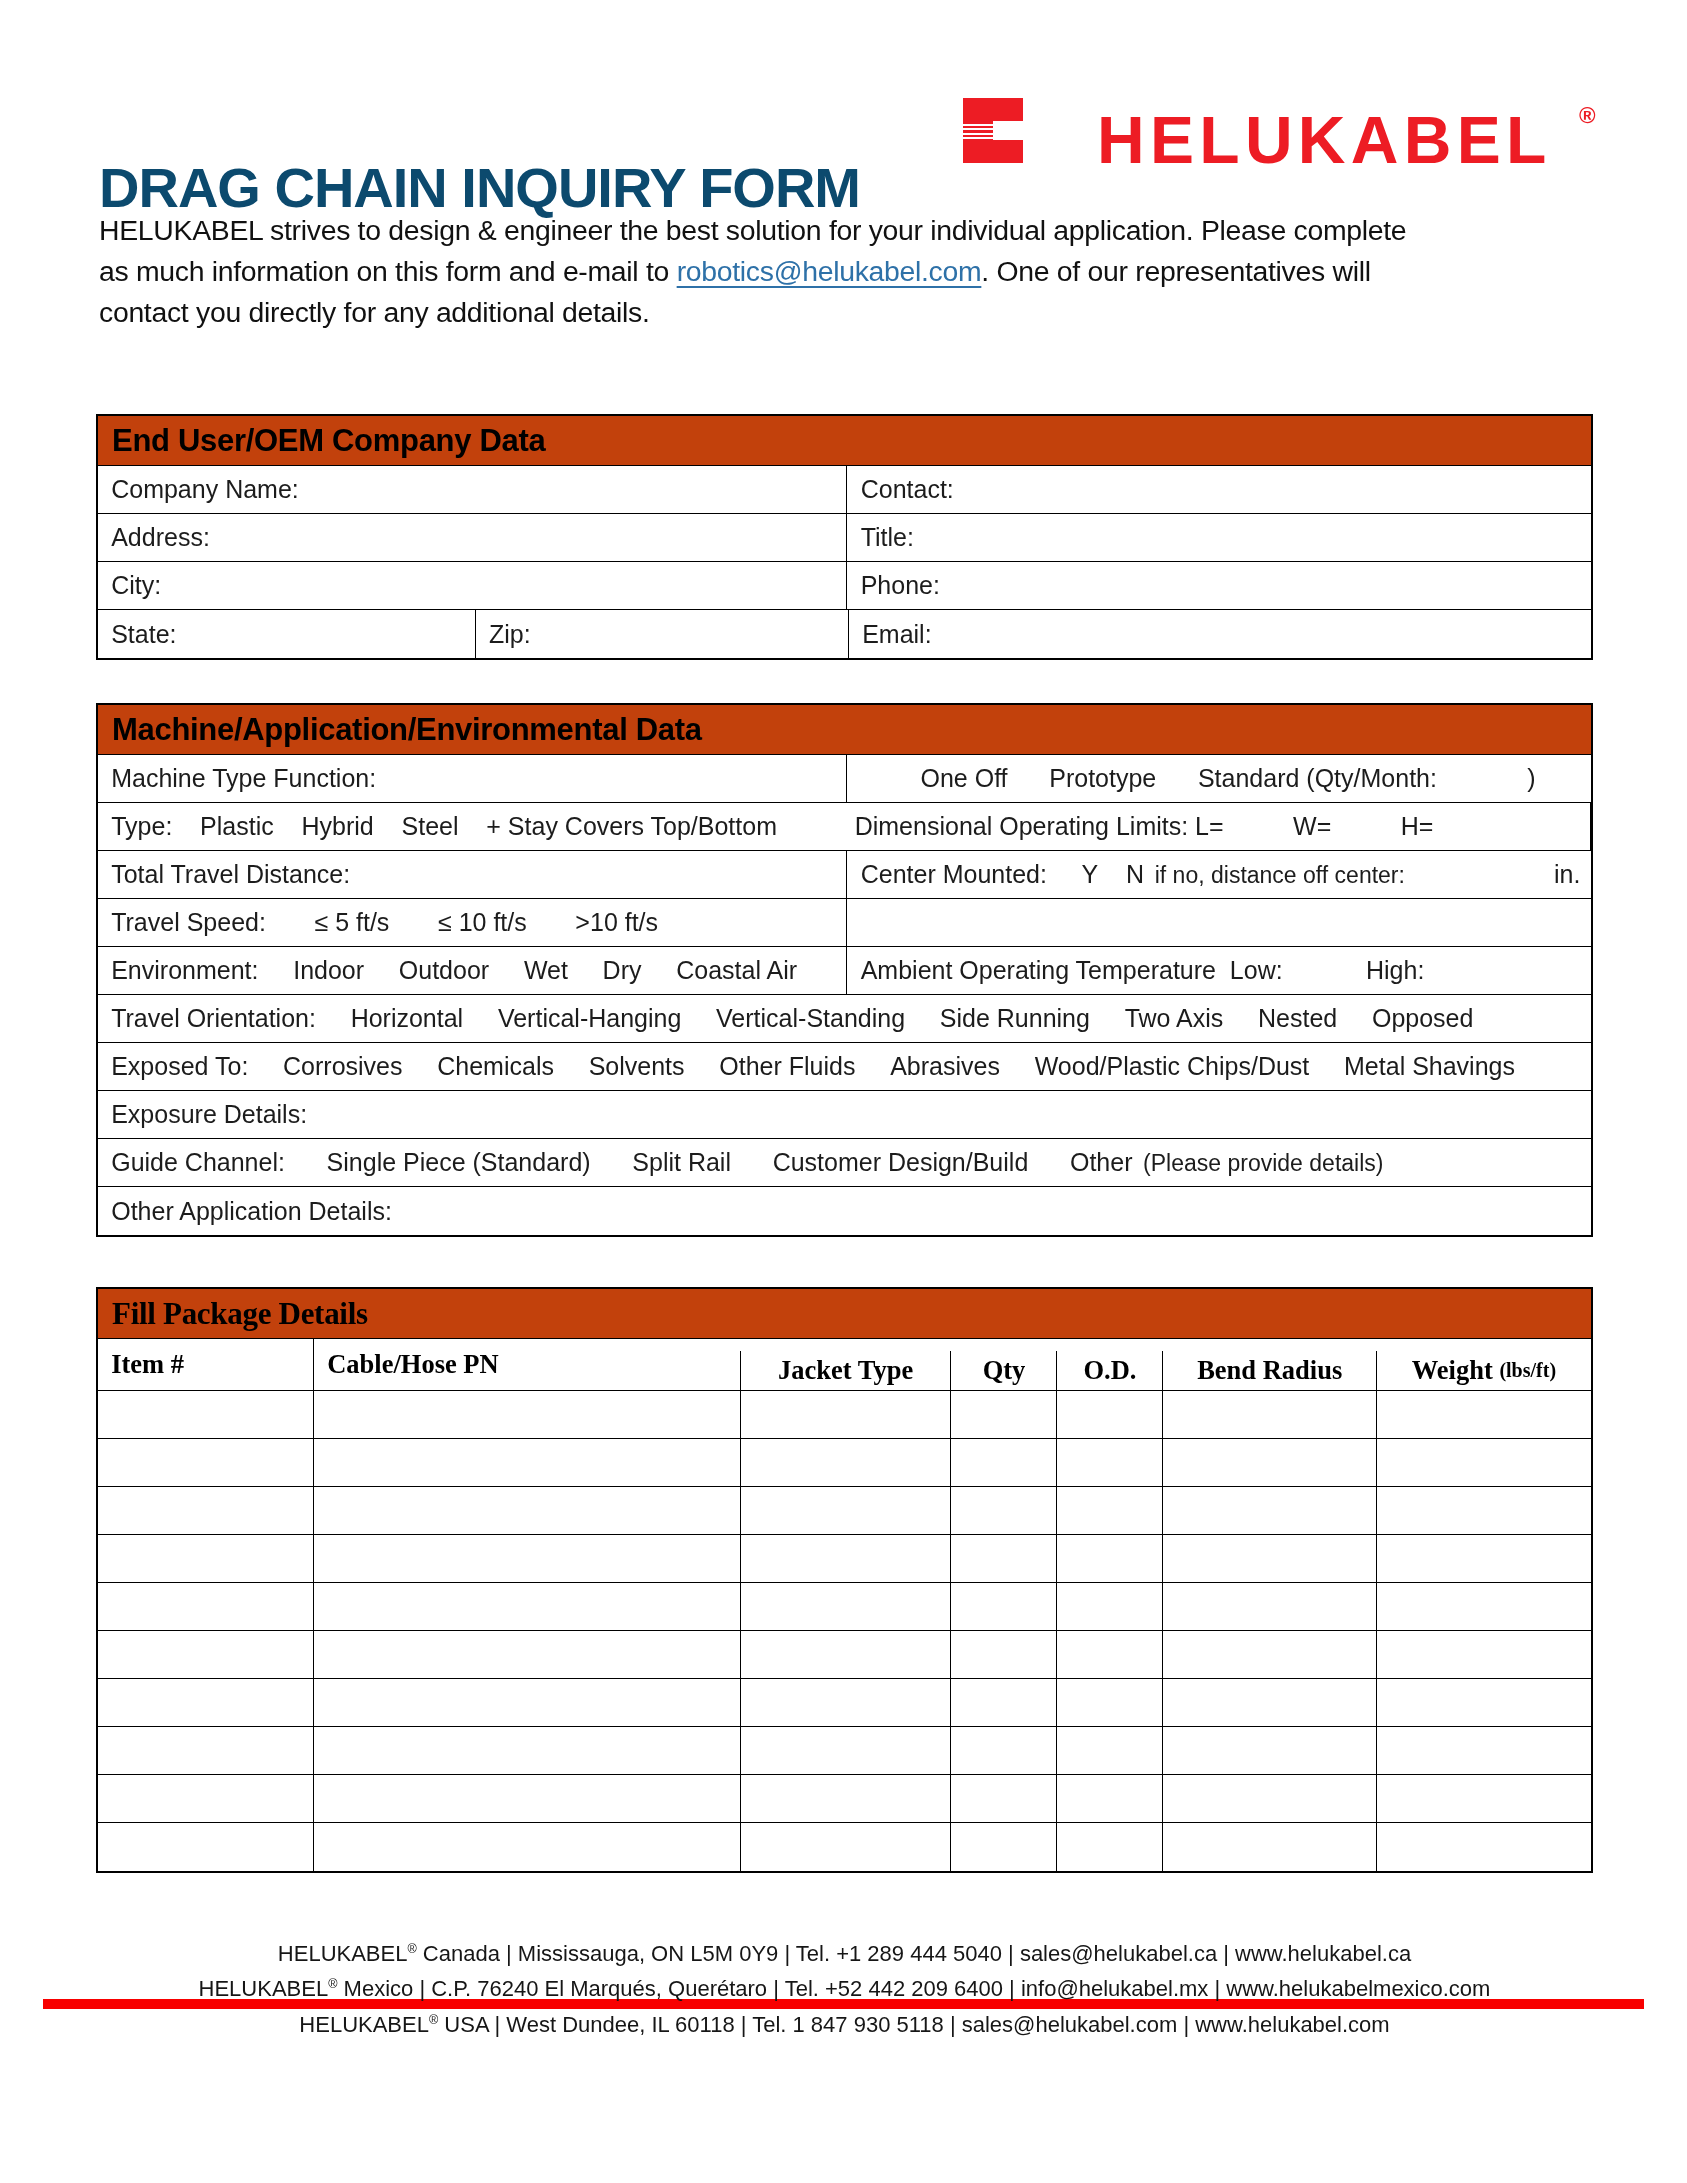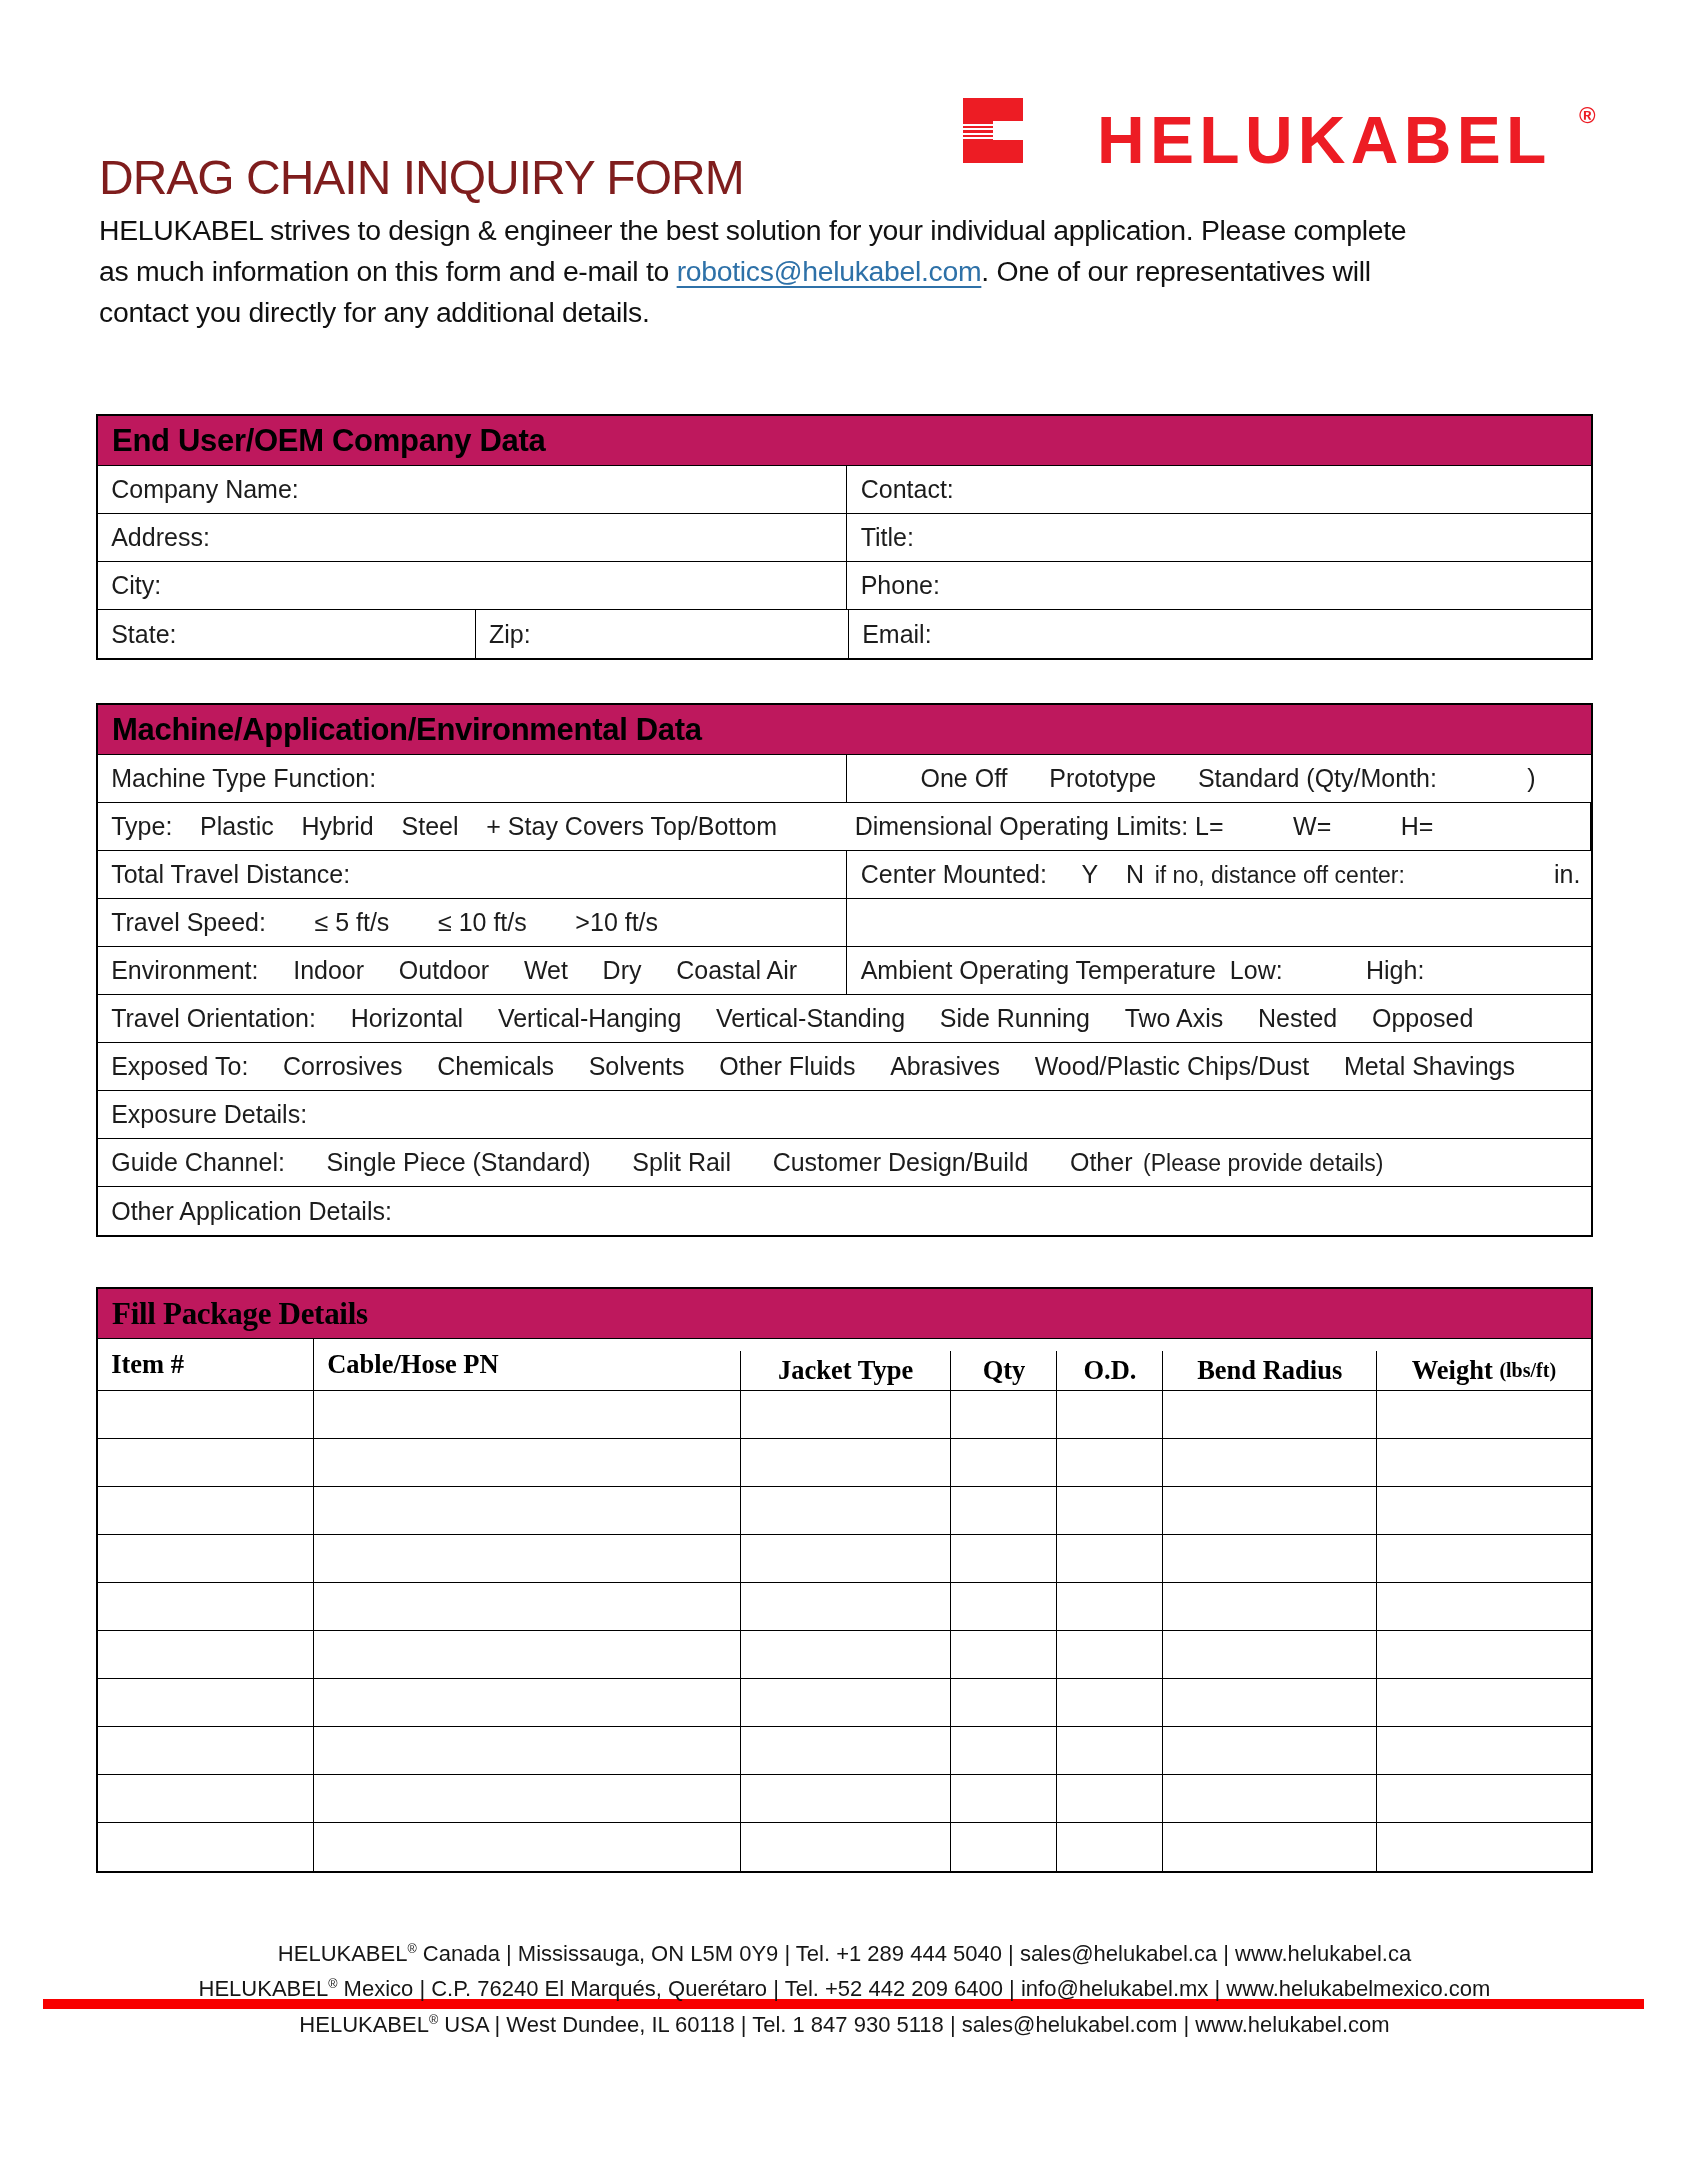--- a/index.html
+++ b/index.html
@@ -5,21 +5,21 @@
   html,body { margin:0; padding:0; background:#ffffff; }
   * { box-sizing:border-box; }
   .page {
     position:relative; width:1687px; height:2183px; background:#ffffff;
     font-family:"Liberation Sans", sans-serif; color:#161616; overflow:hidden;
   }
 
   
   .title {
     position:absolute; left:99px; top:122px;
-    font-size:48px; font-weight:normal; letter-spacing:-1px; color:#7f1d1d;
+    font-size:56px; font-weight:bold; letter-spacing:-1px; color:#0c4a6e;
     white-space:nowrap; line-height:1;
   }
   .logo-icon { position:absolute; left:963px; top:98px; width:60px; height:65px; }
   .logo-icon .li-top    { position:absolute; left:0; top:0; width:60px; height:22.5px; background:var(--brand); }
   .logo-icon .li-mid    { position:absolute; left:0; top:22.5px; width:30px; height:20px;
                           background:repeating-linear-gradient(to bottom, var(--brand) 0 2.6px, #ffffff 2.6px 4.6px); }
   .logo-icon .li-bottom { position:absolute; left:0; top:42px; width:60px; height:22.5px; background:var(--brand); }
   .logo-text {
     position:absolute; left:1097px; top:107px;
     font-size:66px; line-height:1; font-weight:bold; letter-spacing:5.3px;
@@ -34,21 +34,21 @@
   .intro {
     position:absolute; left:99px; top:210px; width:1522px;
     font-size:28.4px; line-height:41px; color:#111; letter-spacing:-0.3px;
   }
   .iline { display:block; white-space:nowrap; }
   .link { color:#2E71A8; text-decoration:underline; text-decoration-thickness:2px; text-underline-offset:4.6px; cursor:pointer; }
 
   
   .tbl { position:absolute; left:96px; width:1497px; border:2px solid #000; background:#fff; }
   .thead {
-    height:50px; background:#be185d; border-bottom:1.3px solid #000;
+    height:50px; background:#c2410c; border-bottom:1.3px solid #000;
     display:flex; align-items:center; padding-left:14px;
     font-size:31px; font-weight:bold; color:#000; letter-spacing:-0.3px;
   }
   .row { display:flex; height:48px; border-bottom:1.3px solid #000; }
   .row:last-child { border-bottom:none; }
   .cell {
     display:flex; align-items:center; padding-left:13.2px;
     font-size:25px; color:#1c1c1c; white-space:nowrap; overflow:hidden;
   }
   .cell.baseline { align-items:baseline; padding-top:9.3px; }

